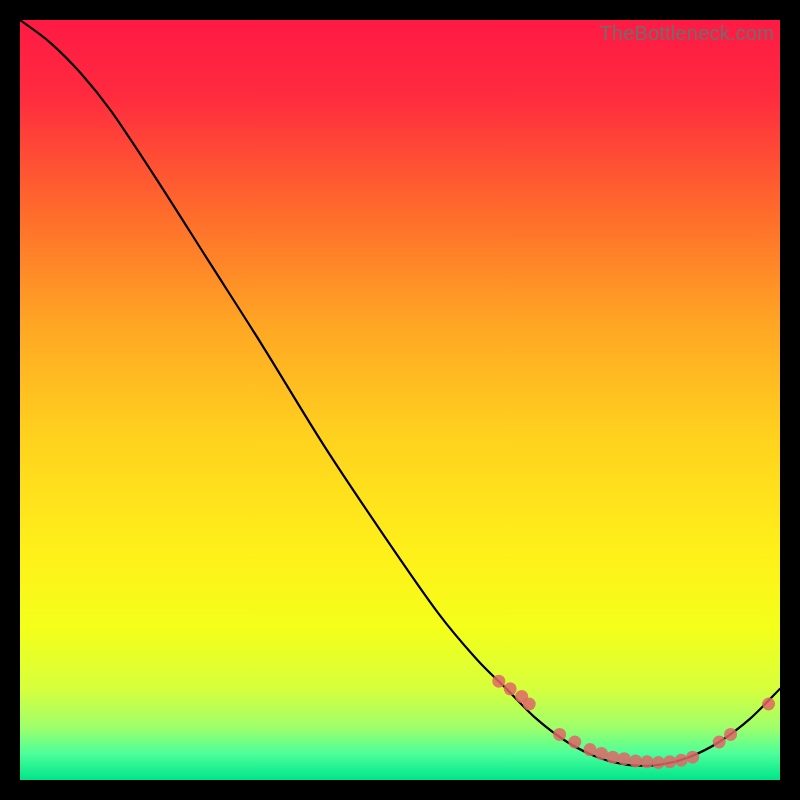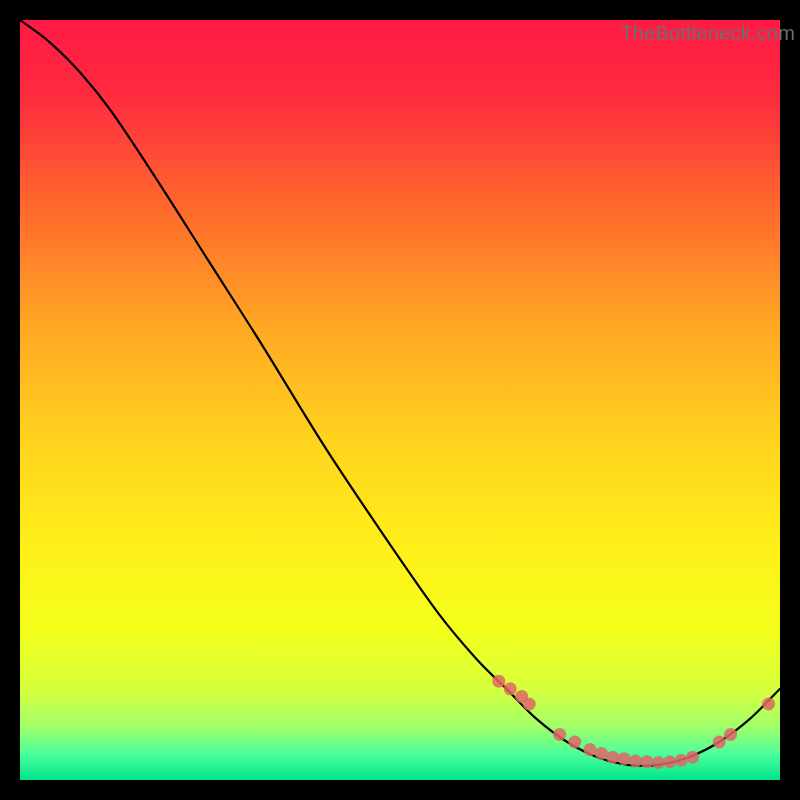--- a/index.html
+++ b/index.html
@@ -10,21 +10,20 @@
     background: #000;
     overflow: hidden;
   }
   .frame {
     position: absolute;
     left: 20px;
     top: 20px;
     width: 760px;
     height: 760px;
     background: #000;
-    padding-left: 21px;
   }
   .plot {
     position: absolute;
     left: 0;
     top: 0;
     width: 760px;
     height: 760px;
   }
   .watermark {
     position: absolute;

